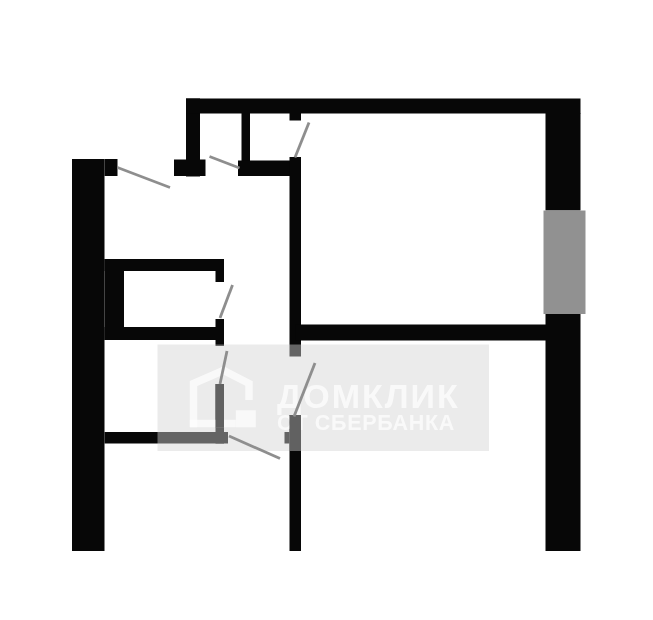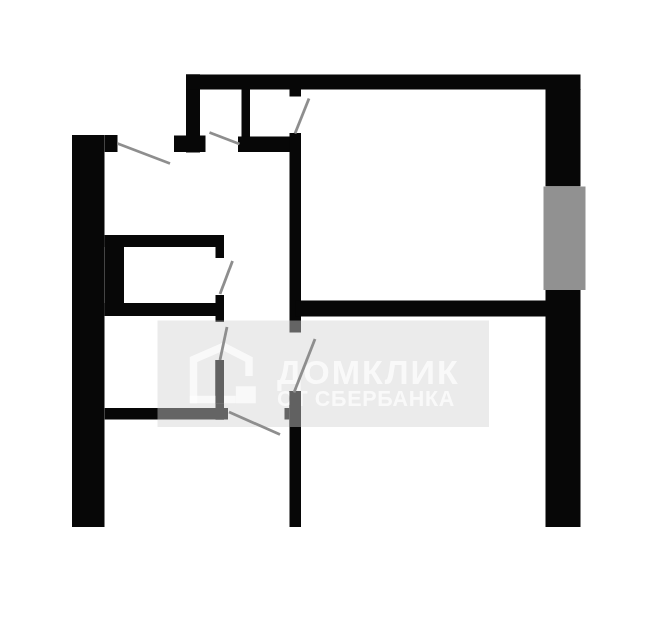--- a/index.html
+++ b/index.html
@@ -1,17 +1,17 @@
 <!DOCTYPE html>
 <html><head>
 <meta charset="utf-8">
 <style>
   html,body{margin:0;padding:0;background:#ffffff;}
   .page{position:relative;width:653px;height:527px;background:#fdba74;overflow:hidden;
-        font-family:"Liberation Sans", sans-serif;}
+        font-family:"Liberation Sans", sans-serif;margin-top:24px;}
 </style>
 </head>
 <body>
 <div class="page">
 <svg width="653" height="620" viewBox="0 0 653 620">
 
   <rect x="0" y="0" width="653" height="620" fill="#ffffff"></rect>
 
   <rect x="124" y="152" width="166" height="83" fill="none"></rect>
 

